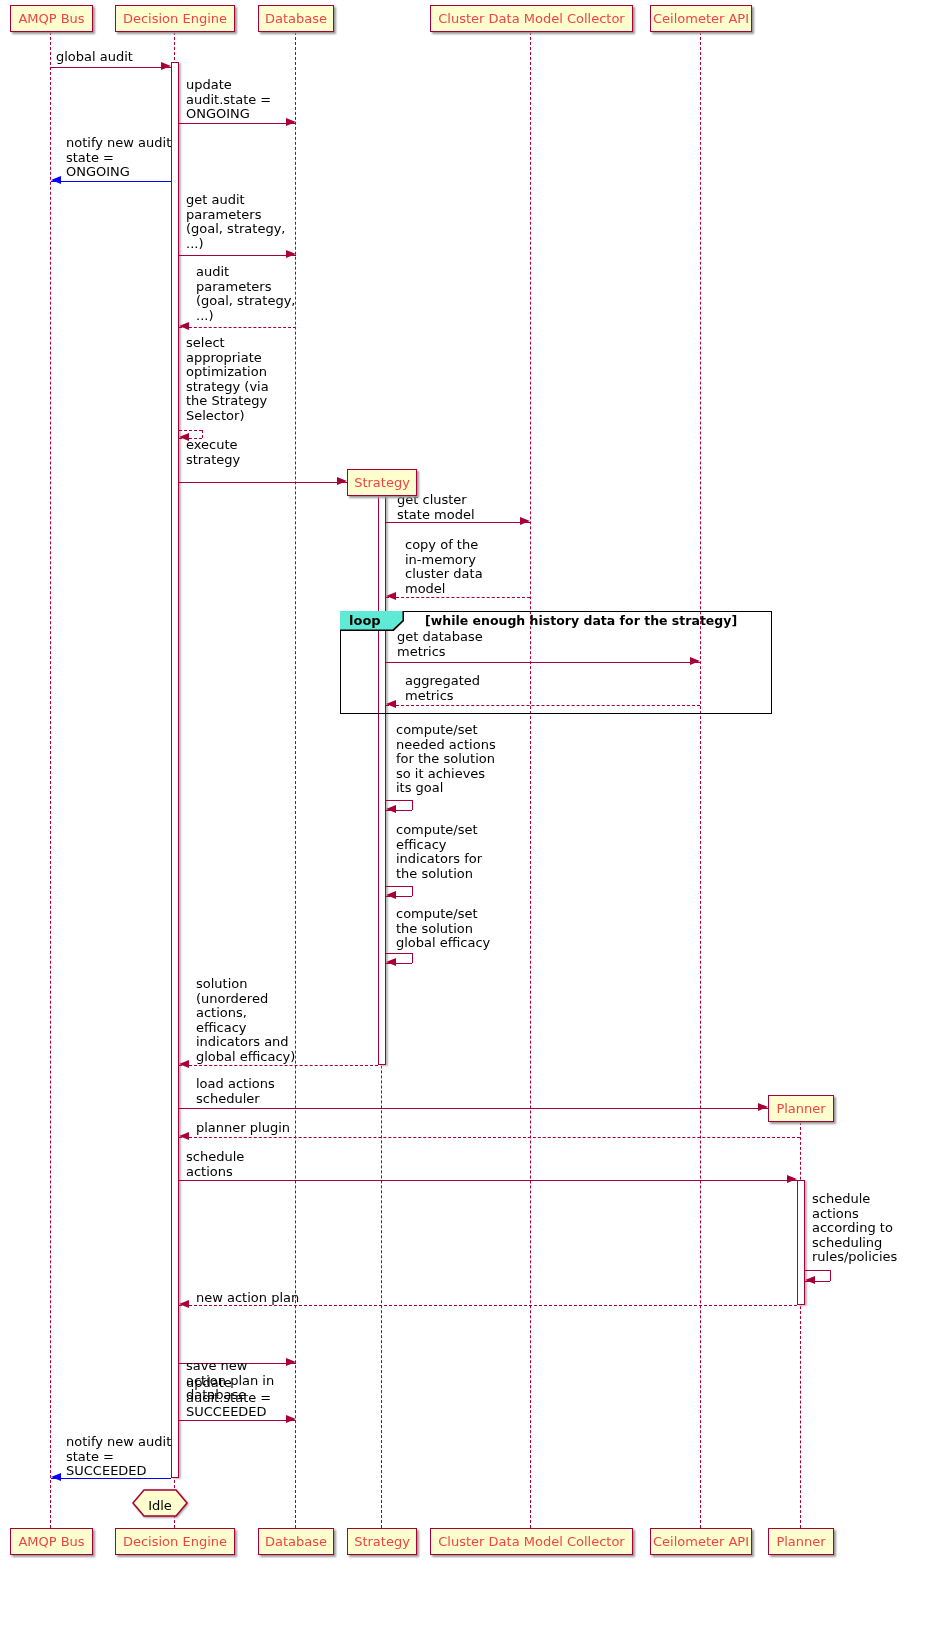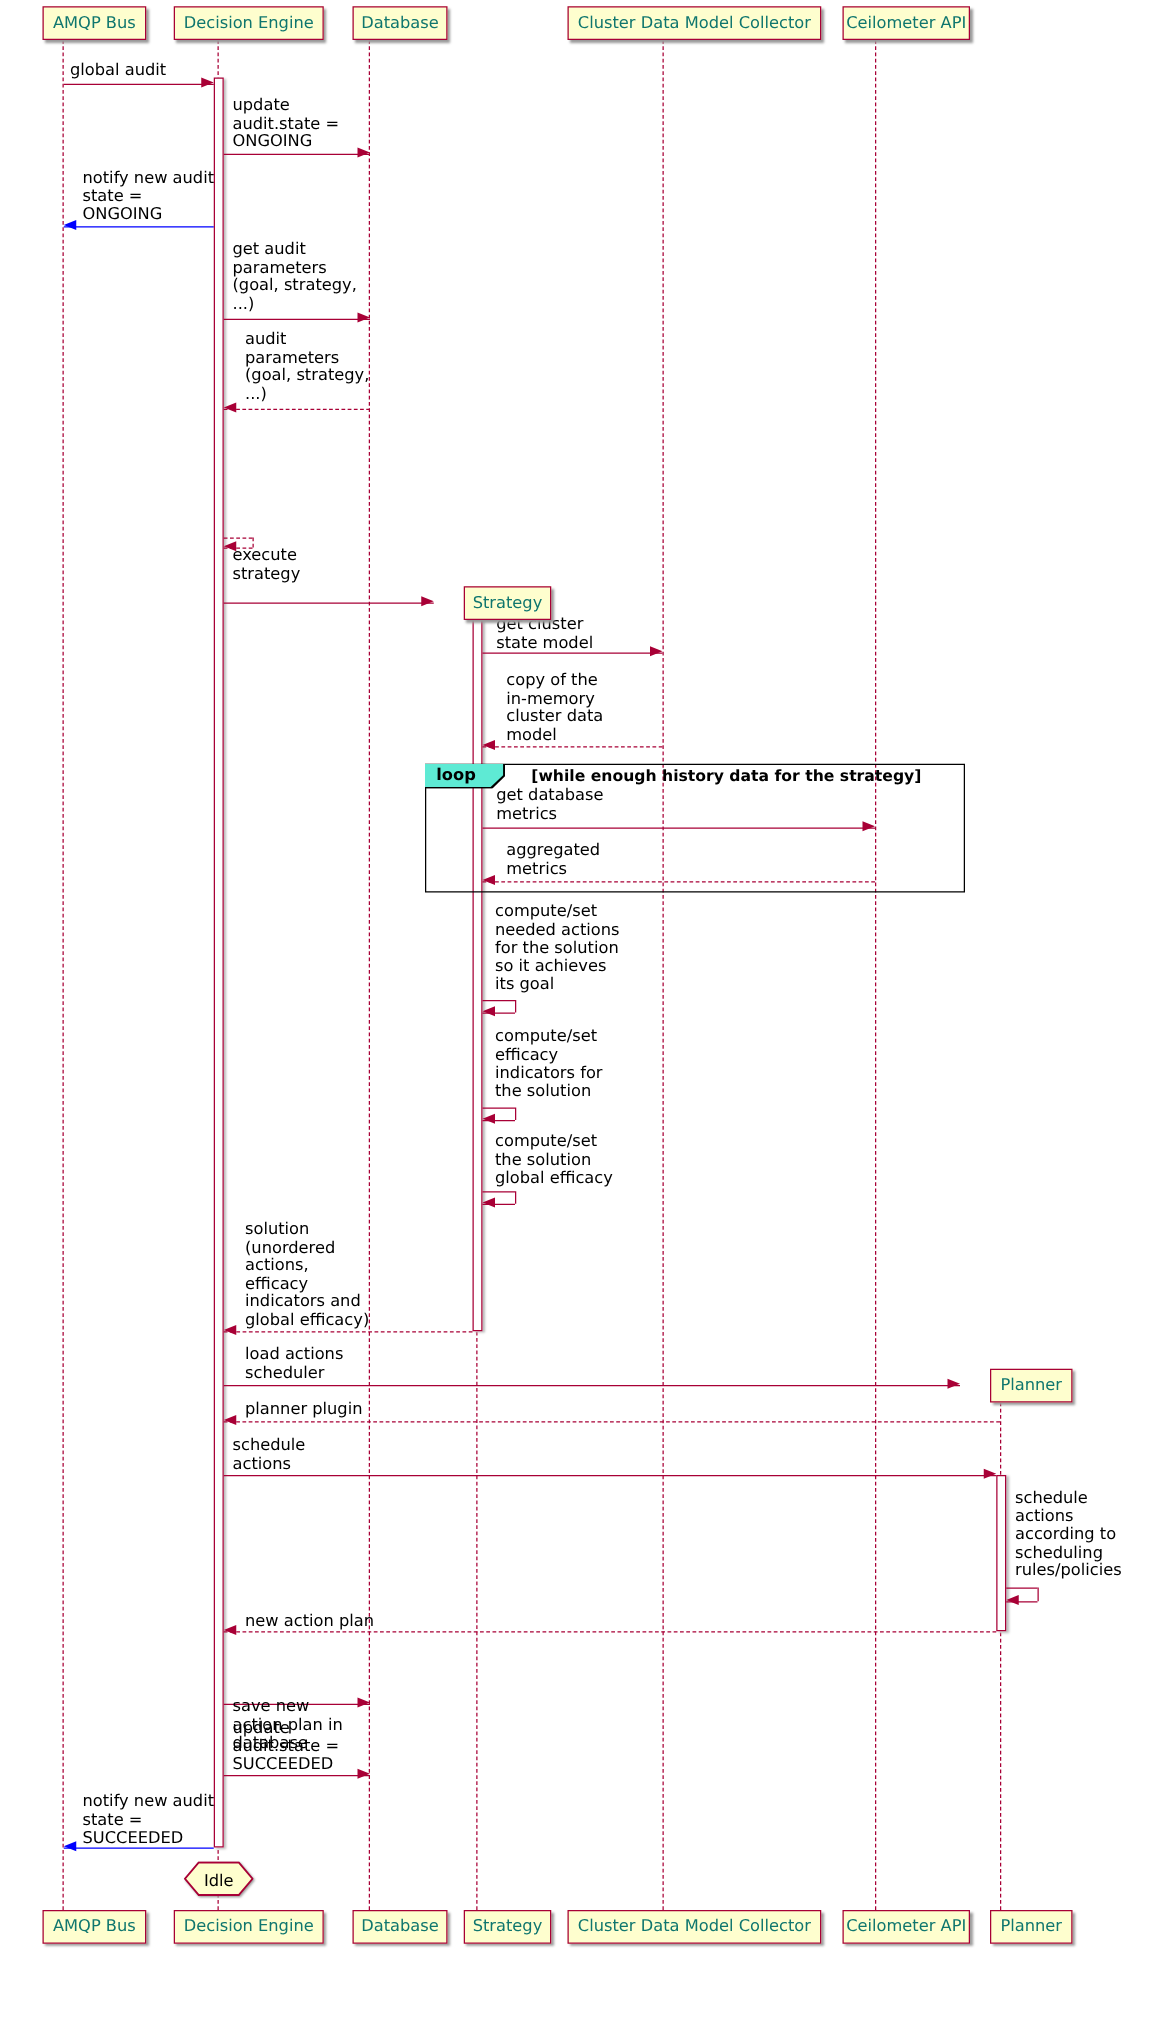--- a/index.html
+++ b/index.html
@@ -3,21 +3,21 @@
 <meta charset="utf-8">
 <style>
   html,body { margin:0; padding:0; background:#ffffff; }
   .canvas {
     position:relative; width:938px; height:1626px; background:#ffffff;
     font-family:"DejaVu Sans", sans-serif; overflow:hidden; color:#000;
   }
   .pbox {
     position:absolute; height:27px; background:#FEFECE; border:1.5px solid #A80036;
     box-shadow:2px 2px 2px #999; display:flex; align-items:center; justify-content:center;
-    font-size:13px; color:#0f766e; box-sizing:border-box; white-space:nowrap;margin-left:24px;
+    font-size:13px; color:#ef4444; box-sizing:border-box; white-space:nowrap;
   }
   .lifeline { position:absolute; width:0; border-left:1px dashed #A80036; }
   .activation {
     position:absolute; width:8px; background:#ffffff; border:1px solid #A80036;
     box-shadow:2px 1px 2px #bbb; box-sizing:border-box;
   }
   .msg {
     position:absolute; font-size:13px; line-height:14.6px; white-space:pre-line; color:#000;
   }
   .line-h { position:absolute; height:0; border-top:1.5px solid #A80036; }
@@ -162,20 +162,26 @@
 state =
 ONGOING</div>
   <div class="msg" style="left:186px;top:193px;">get audit
 parameters
 (goal, strategy,
 ...)</div>
   <div class="msg" style="left:196px;top:265px;">audit
 parameters
 (goal, strategy,
 ...)</div>
+  <div class="msg" style="left:186px;top:336px;">select
+appropriate
+optimization
+strategy (via
+the Strategy
+Selector)</div>
   <div class="msg" style="left:186px;top:438px;">execute
 strategy</div>
   <div class="msg" style="left:397px;top:493px;">get cluster
 state model</div>
   <div class="msg" style="left:405px;top:538px;">copy of the
 in-memory
 cluster data
 model</div>
   <div class="msg" style="left:397px;top:630px;">get database
 metrics</div>
@@ -222,21 +228,21 @@
 
   <div class="pbox" style="left:10px;top:5px;width:83px;">AMQP Bus</div>
   <div class="pbox" style="left:115px;top:5px;width:120px;">Decision Engine</div>
   <div class="pbox" style="left:258px;top:5px;width:76px;">Database</div>
   <div class="pbox" style="left:430px;top:5px;width:203px;">Cluster Data Model Collector</div>
   <div class="pbox" style="left:650px;top:5px;width:102px;">Ceilometer API</div>
 
   <div class="pbox" style="left:347px;top:469px;width:70px;">Strategy</div>
   <div class="pbox" style="left:768px;top:1095px;width:66px;">Planner</div>
 
-  <div class="hex-wrap" style="left:147px;top:1489px;width:56px;height:32px;">
+  <div class="hex-wrap" style="left:132px;top:1489px;width:56px;height:32px;">
     <svg width="56" height="28" viewBox="0 0 56 28" style="position:absolute;left:0;top:0;filter:drop-shadow(1.5px 1.5px 1px #999);">
       <polygon points="12,1 44,1 55,14 44,27 12,27 1,14" fill="#FEFECE" stroke="#A80036" stroke-width="1.5"></polygon>
     </svg>
     <span class="hex-label">Idle</span>
   </div>
 
   <div class="pbox" style="left:10px;top:1528px;width:83px;">AMQP Bus</div>
   <div class="pbox" style="left:115px;top:1528px;width:120px;">Decision Engine</div>
   <div class="pbox" style="left:258px;top:1528px;width:76px;">Database</div>
   <div class="pbox" style="left:347px;top:1528px;width:70px;">Strategy</div>

